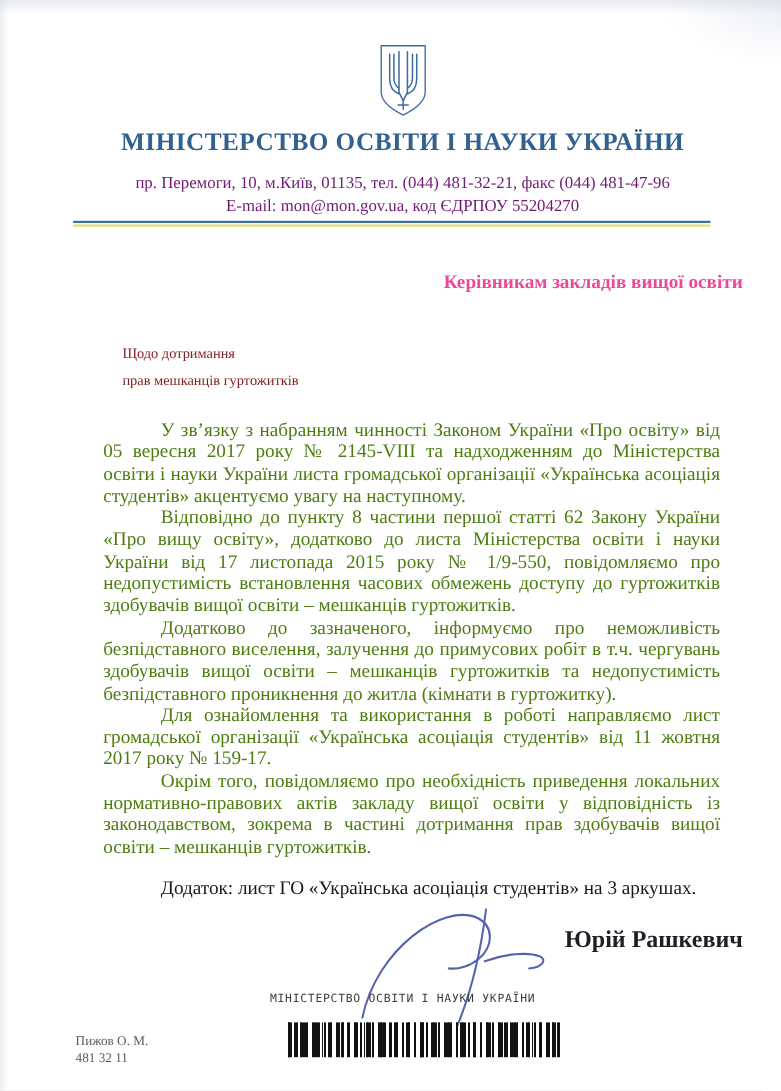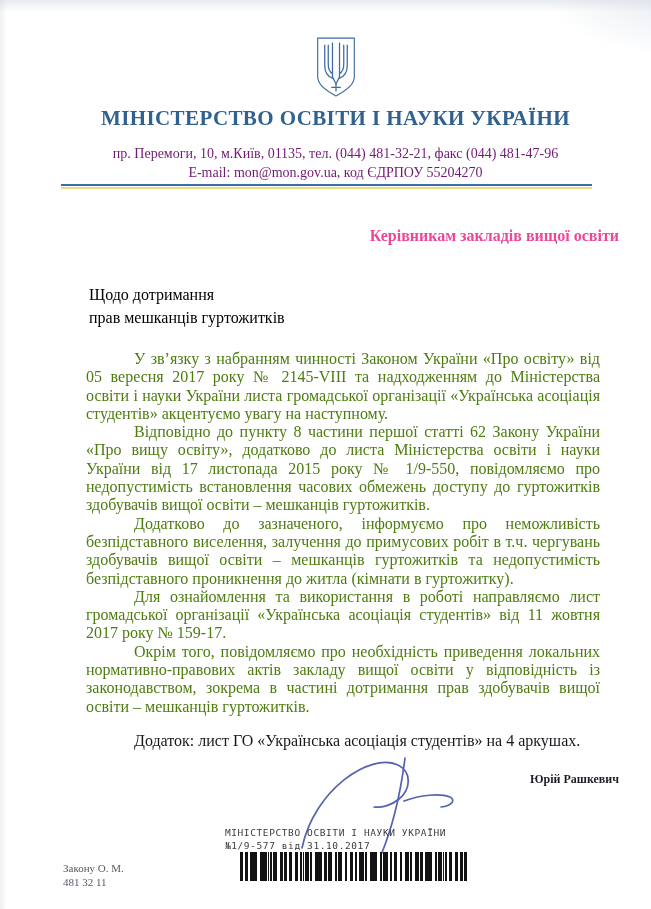--- a/index.html
+++ b/index.html
@@ -39,38 +39,38 @@
   .divider .blue   { height:2px; background:#3a6ea5; }
   .divider .gap    { height:1px; background:#ffffff; }
   .divider .yellow { height:2px; background:#e9dd82; }
 
   .addressee {
     position:absolute; top:227px; right:52px;
     font-weight:bold; font-size:16px; color:#ec4899;
   }
 
   .subject {
-    position:absolute; top:283px; left:89px;
-    font-size:16px; line-height:23px; color:#000000;
+    position:absolute; top:283px; left:102px;
+    font-size:12px; line-height:23px; color:#7f1d1d;
   }
 
   .body-text {
     position:absolute; top:350px; left:86px; width:514px;
     font-size:16px; line-height:18.3px; text-align:justify;
     color:#4d7c0f;
   }
   .body-text p { margin:0; text-indent:48px; }
 
   .attachment {
     position:absolute; top:732px; left:134px;
     font-size:16px; color:#16181d;
   }
 
   .sig-position { position:absolute; top:772px; left:85px; font-weight:bold; font-size:16px; }
-  .sig-name     { position:absolute; top:772px; right:52px; font-weight:bold; font-size:12px; }
+  .sig-name     { position:absolute; top:772px; right:52px; font-weight:bold; font-size:20px; }
 
   .signature-scribble { position:absolute; top:748px; left:292px; width:170px; height:110px; pointer-events:none; }
 
   .stamp {
     position:absolute; top:827px; left:50%; transform:translateX(-50%);
     text-align:left; font-family:"DejaVu Sans Mono", monospace;
     font-size:9.5px; line-height:12.5px; letter-spacing:0.6px; color:#3c3c3c;
     white-space:nowrap;
   }
   .barcode {
@@ -128,36 +128,35 @@
   </div>
 
   <div class="body-text">
     <p>У зв’язку з набранням чинності Законом України «Про освіту» від 05 вересня 2017 року № 2145-VIII та надходженням до Міністерства освіти і науки України листа громадської організації «Українська асоціація студентів» акцентуємо увагу на наступному.</p>
     <p>Відповідно до пункту 8 частини першої статті 62 Закону України «Про вищу освіту», додатково до листа Міністерства освіти і науки України від 17 листопада 2015 року № 1/9-550, повідомляємо про недопустимість встановлення часових обмежень доступу до гуртожитків здобувачів вищої освіти – мешканців гуртожитків.</p>
     <p>Додатково до зазначеного, інформуємо про неможливість безпідставного виселення, залучення до примусових робіт в т.ч. чергувань здобувачів вищої освіти – мешканців гуртожитків та недопустимість безпідставного проникнення до житла (кімнати в гуртожитку).</p>
     <p>Для ознайомлення та використання в роботі направляємо лист громадської організації «Українська асоціація студентів» від 11 жовтня 2017 року № 159-17.</p>
     <p>Окрім того, повідомляємо про необхідність приведення локальних нормативно-правових актів закладу вищої освіти у відповідність із законодавством, зокрема в частині дотримання прав здобувачів вищої освіти – мешканців гуртожитків.</p>
   </div>
 
-  <div class="attachment">Додаток: лист ГО «Українська асоціація студентів» на 4 аркушах.</div>
+  <div class="attachment">Додаток: лист ГО «Українська асоціація студентів» на 3 аркушах.</div>
 
   <div class="sig-name">Юрій Рашкевич</div>
 
   <svg class="signature-scribble" viewBox="0 0 170 110" xmlns="http://www.w3.org/2000/svg">
     <g stroke="#5563ae" stroke-width="1.7" fill="none" stroke-linecap="round">
       <path d="M10 100 C 22 42, 78 4, 106 17 C 120 24, 119 41, 107 51 C 100 57, 90 60, 82 59"></path>
       <path d="M113 10 C 109 42, 101 78, 89 107"></path>
       <path d="M112 53 C 128 47, 148 45, 158 49 C 164 52, 160 58, 149 59"></path>
     </g>
   </svg>
 
   <div class="stamp">
     <div>МІНІСТЕРСТВО ОСВІТИ І НАУКИ УКРАЇНИ</div>
-    <div>№1/9-577 від 31.10.2017</div>
   </div>
   <div class="barcode"></div>
 
   <div class="executor">
-    <div>Закону О. М.</div>
+    <div>Пижов О. М.</div>
     <div>481 32 11</div>
   </div>
 
 </div>
 
 </body></html>

